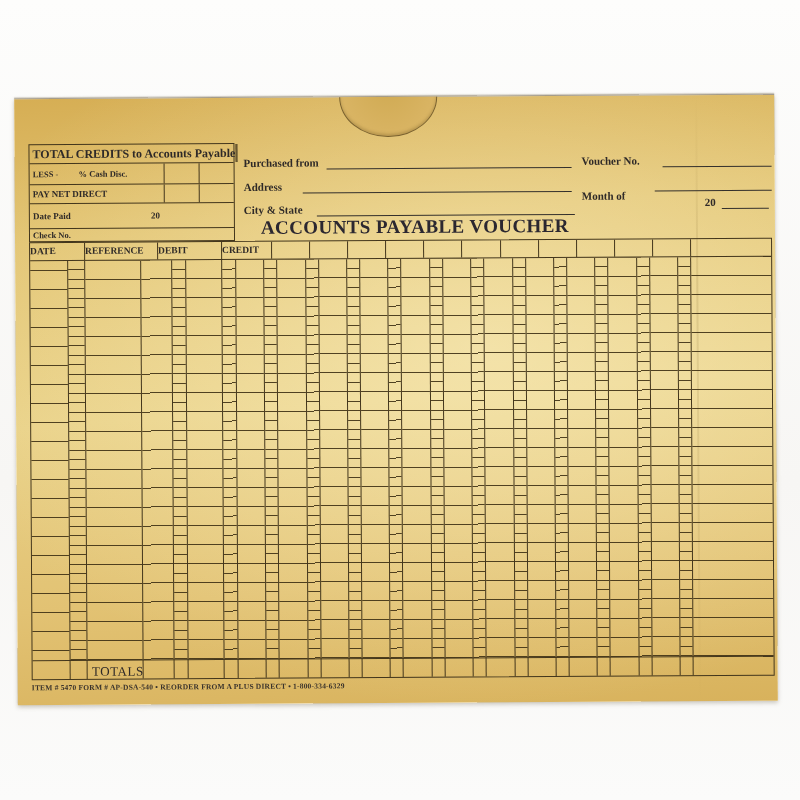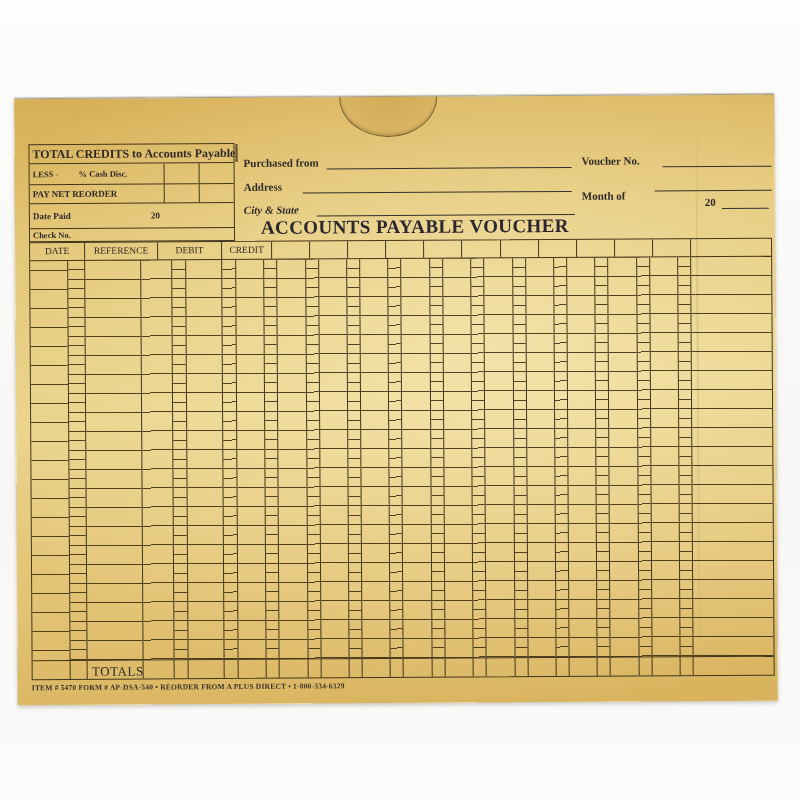--- a/index.html
+++ b/index.html
@@ -51,22 +51,22 @@
   }
   
   .grid{
     position:absolute;left:14px;top:143px;width:743px;height:438px;
     border:1px solid #43361c;box-sizing:border-box;
     display:flex;flex-direction:column;
   }
   .grid-header{height:18px;display:flex;border-bottom:1px solid #43361c;box-sizing:border-box;}
   .gh-cell{
     border-right:1px solid #43361c;box-sizing:border-box;
-    font-size:9.5px;font-weight:normal;color:#2f2a28;
-    text-align:center;line-height:17px;overflow:hidden;white-space:nowrap;
+    font-size:9.5px;font-weight:bold;color:#2f2a28;
+    text-align:left;line-height:17px;overflow:hidden;white-space:nowrap;
   }
   .gh-date{width:55px;}
   .gh-ref{width:73px;}
   .gh-debit{width:64px;}
   .gh-credit{width:50px;}
   .gh-money{flex:1;}
   .gh-last{width:80px;border-right:none;}
   .grid-body{flex:1;display:flex;position:relative;}
   .reg{box-sizing:border-box;border-right:1px solid #43361c;height:100%;
        background-repeat:no-repeat;background-size:100% 400px;}
@@ -115,21 +115,21 @@
     </div>
     <div class="cb-row" style="height:21px;">
       <span class="cb-label">
         <span class="cb-inline">LESS -</span>
         <span class="cb-inline" style="margin-left:18px;">% Cash Disc.</span>
       </span>
       <span class="cb-cell"></span>
       <span class="cb-cell"></span>
     </div>
     <div class="cb-row" style="height:19px;">
-      <span class="cb-label" style="font-size:9px;">PAY NET REORDER</span>
+      <span class="cb-label" style="font-size:9px;">PAY NET DIRECT</span>
       <span class="cb-cell"></span>
       <span class="cb-cell"></span>
     </div>
     <div class="cb-row" style="height:25px;">
       <span class="cb-label" style="font-size:9px;">
         <span>Date Paid</span>
         <span style="margin-left:78px;">20</span>
       </span>
     </div>
     <div class="cb-row" style="height:12px;border-bottom:none;">
@@ -140,21 +140,21 @@
   <div class="field" style="left:229px;top:59px;">Purchased from</div>
   <div class="rule" style="left:312px;top:70px;width:245px;"></div>
   <div class="field" style="left:567px;top:59px;">Voucher No.</div>
   <div class="rule" style="left:648px;top:70px;width:109px;"></div>
 
   <div class="field" style="left:229px;top:83px;">Address</div>
   <div class="rule" style="left:288px;top:94px;width:269px;"></div>
   <div class="field" style="left:567px;top:94px;">Month of</div>
   <div class="rule" style="left:640px;top:94px;width:117px;"></div>
 
-  <div class="field" style="left:229px;top:106px;font-style:italic;">City &amp; State</div>
+  <div class="field" style="left:229px;top:106px;">City &amp; State</div>
   <div class="rule" style="left:302px;top:117px;width:258px;"></div>
   <div class="field" style="left:690px;top:101px;">20</div>
   <div class="rule" style="left:707px;top:112px;width:47px;"></div>
 
   <div class="title">ACCOUNTS PAYABLE VOUCHER</div>
 
   <div class="grid">
     <div class="grid-header">
       <div class="gh-cell gh-date">DATE</div>
       <div class="gh-cell gh-ref">REFERENCE</div>

